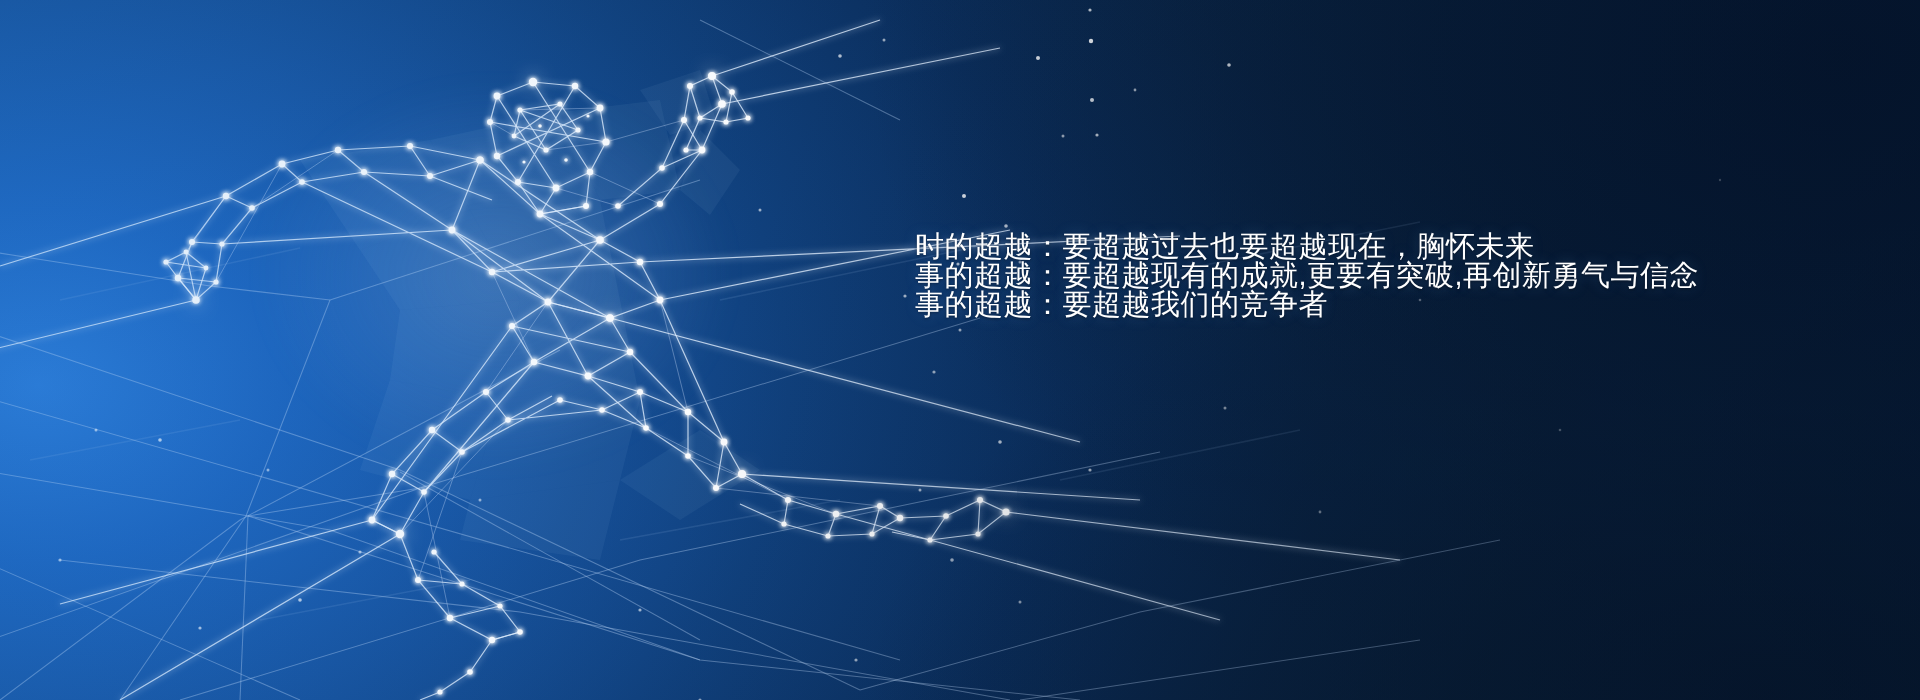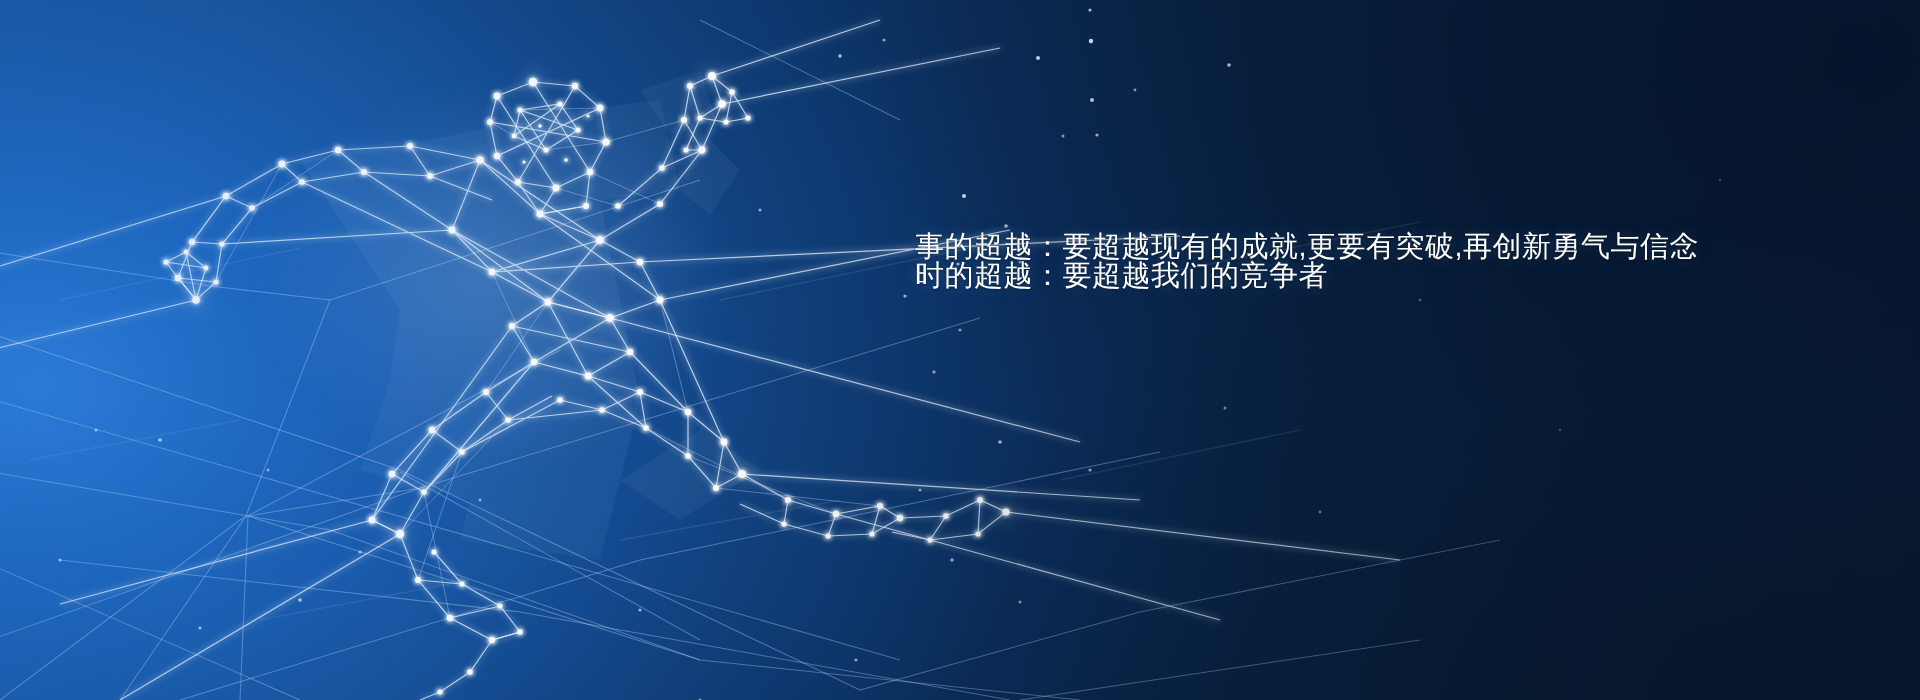--- a/index.html
+++ b/index.html
@@ -392,17 +392,18 @@
       <circle cx="1320" cy="512" r="1.4" fill-opacity="0.45"></circle>
       <circle cx="1420" cy="300" r="1.3" fill-opacity="0.4"></circle>
       <circle cx="1560" cy="430" r="1.3" fill-opacity="0.35"></circle>
       <circle cx="1720" cy="180" r="1.2" fill-opacity="0.3"></circle>
     </g>
   </svg>
 
   <div class="bg-vignette"></div>
 
   <div class="text-block">
+    <div class="text-line">时的超越：要超越过去也要超越现在，胸怀未来</div>
     <div class="text-line">事的超越：要超越现有的成就,更要有突破,再创新勇气与信念</div>
-    <div class="text-line">时的超越：要超越我们的竞争者</div>
+    <div class="text-line">事的超越：要超越我们的竞争者</div>
   </div>
 
 </div>
 
 </body></html>

